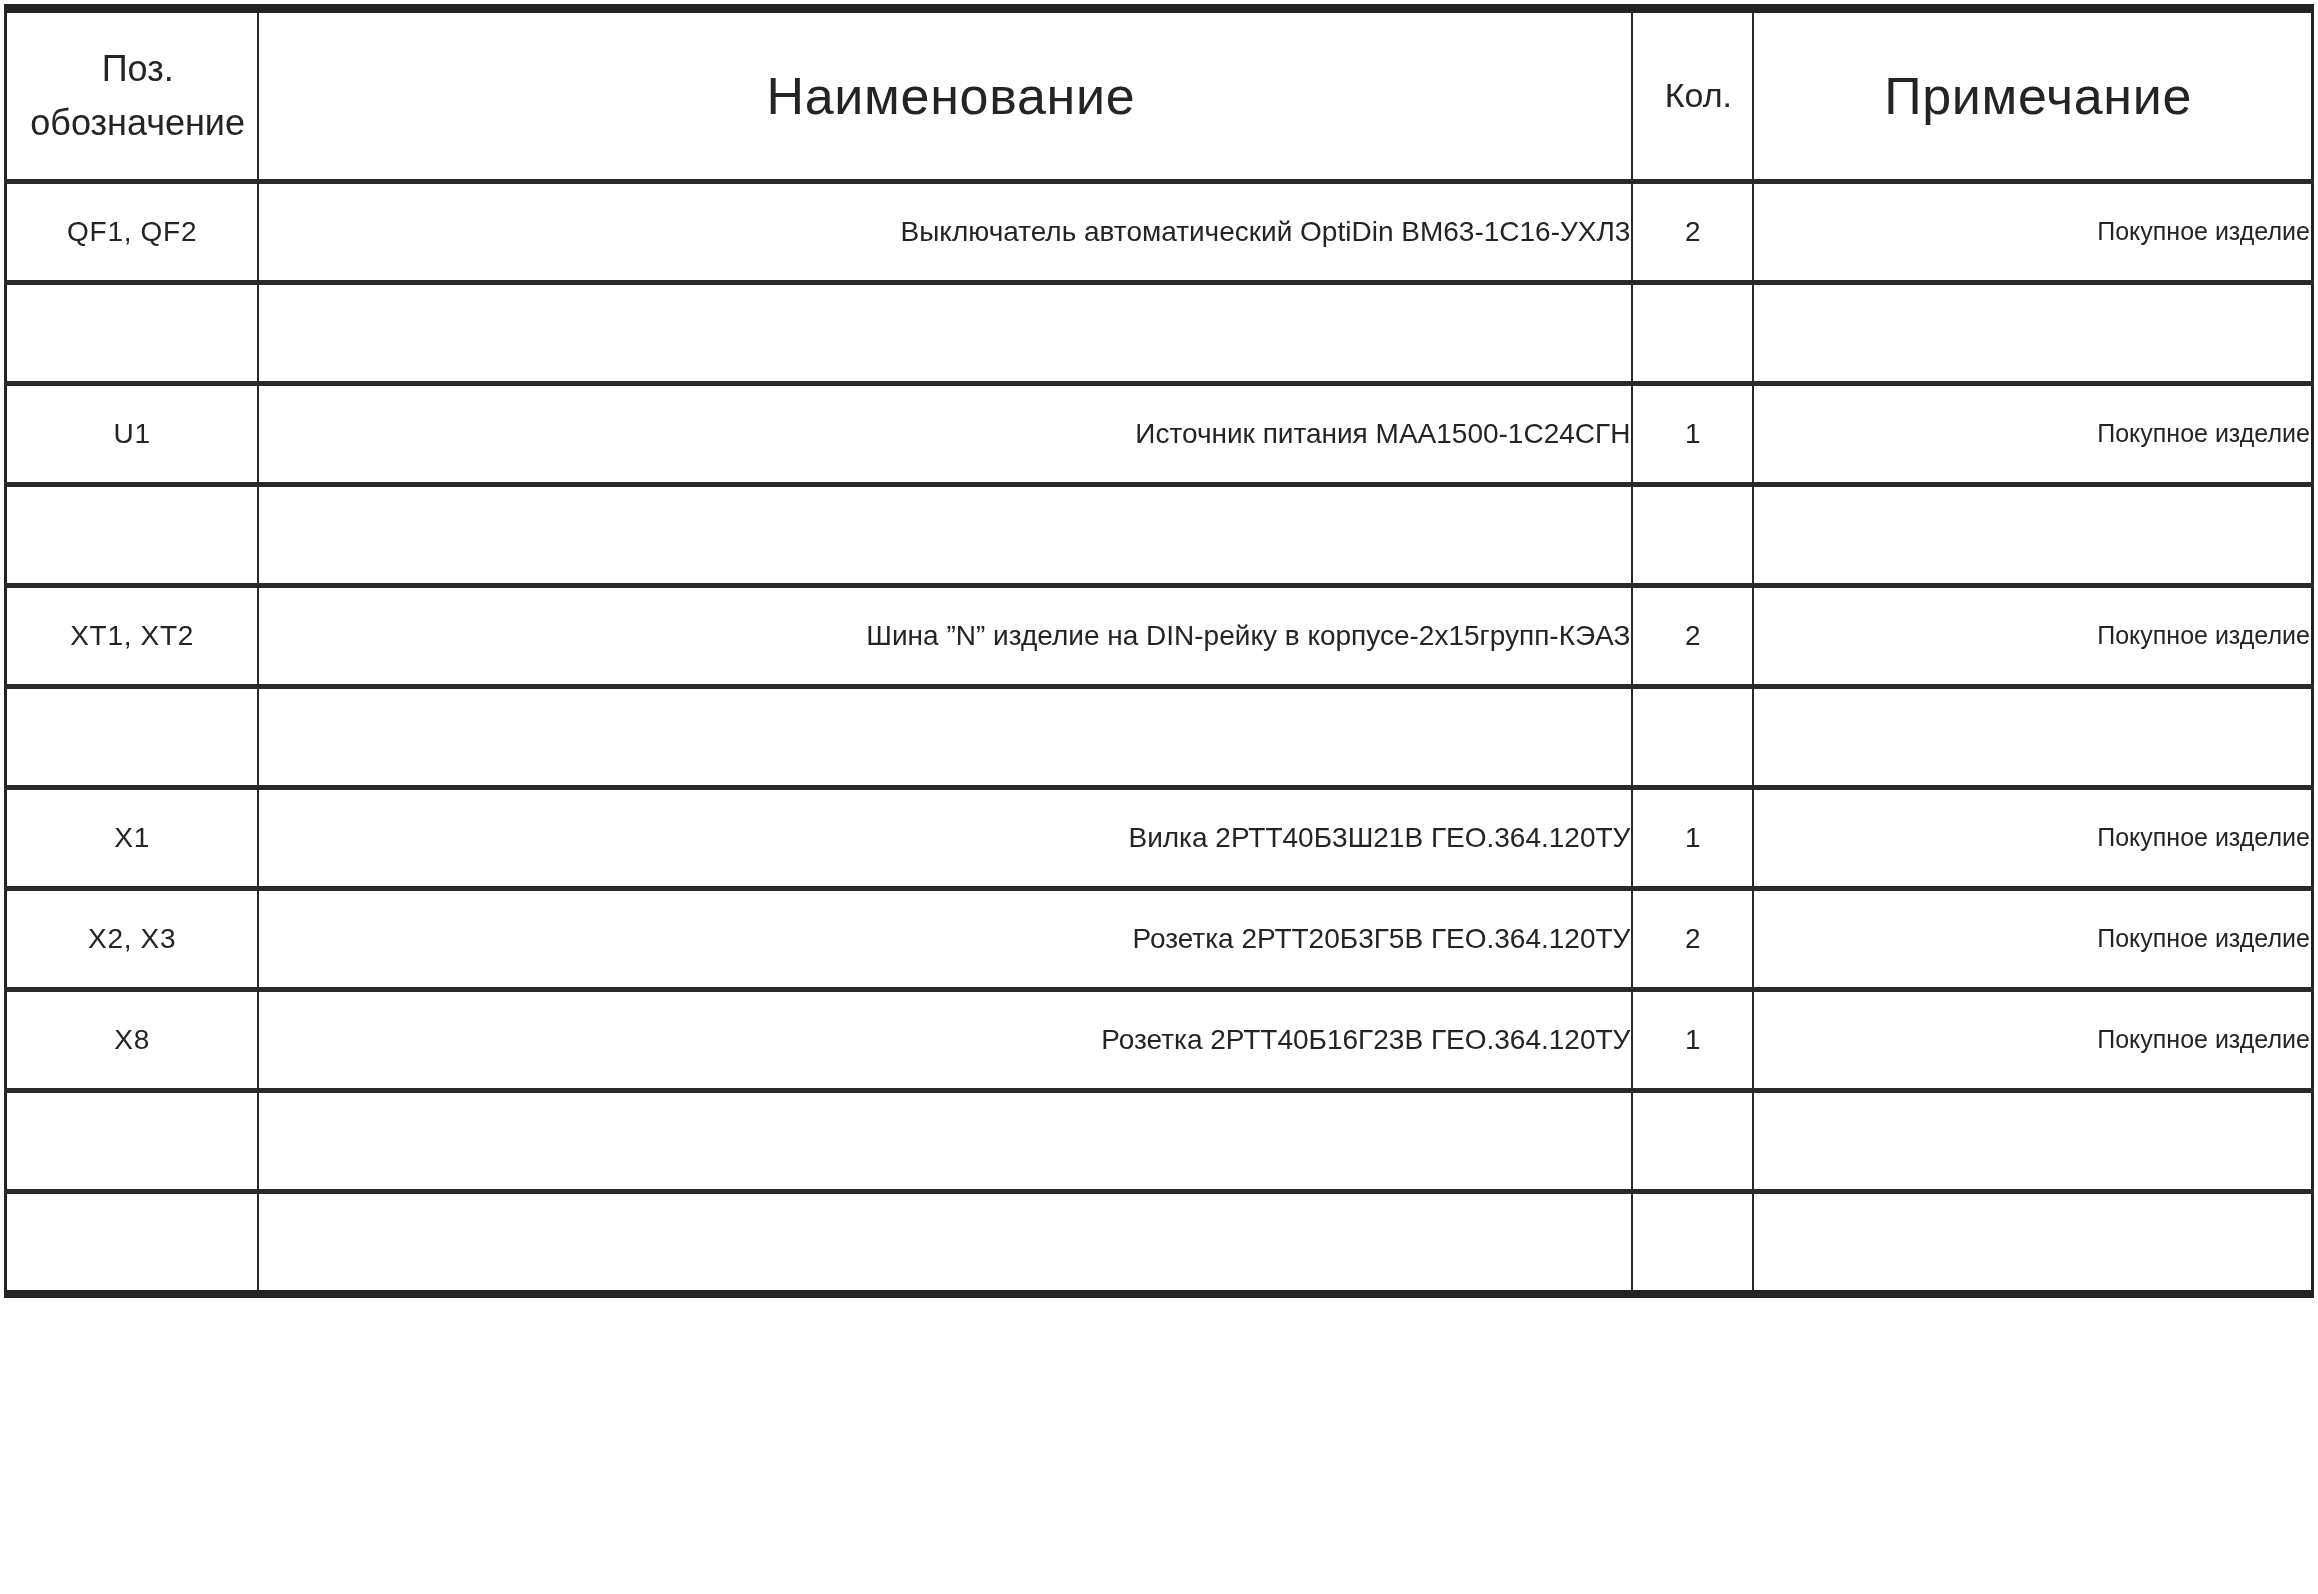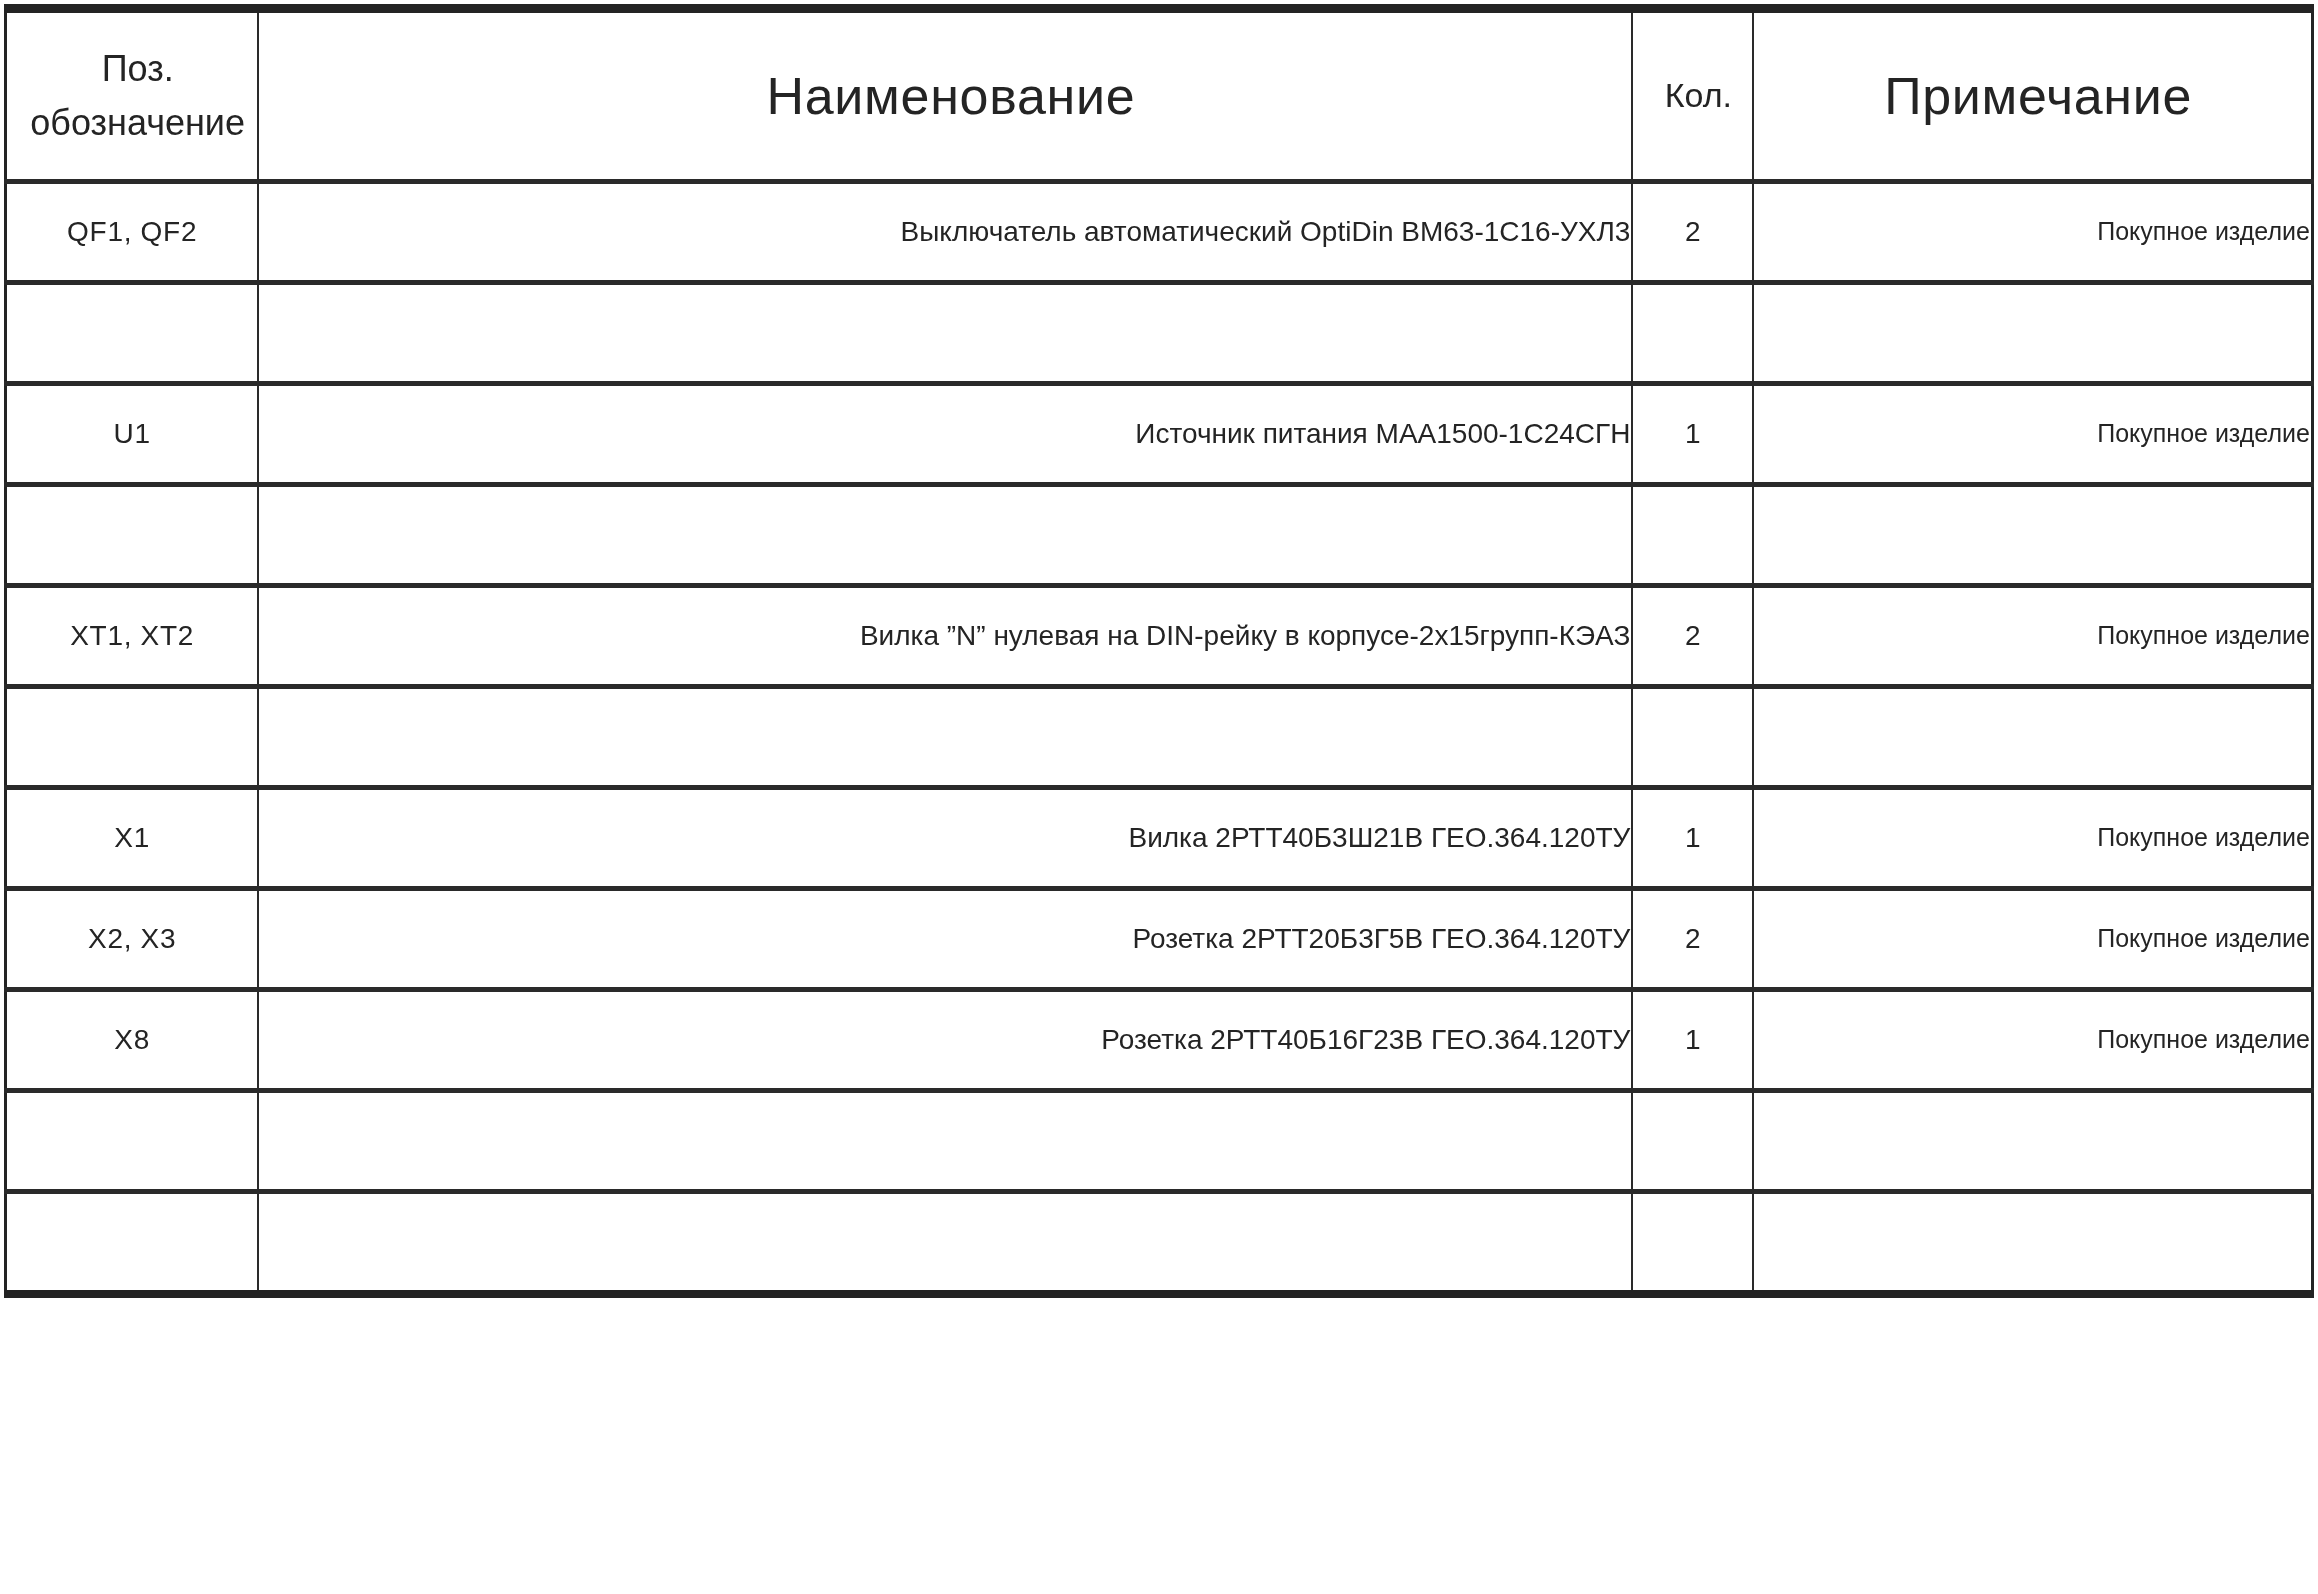--- a/index.html
+++ b/index.html
@@ -129,21 +129,21 @@
         <td class="d-note">Покупное изделие</td>
       </tr>
       <tr>
         <td class="d-pos"></td>
         <td class="d-name"></td>
         <td class="d-qty"></td>
         <td class="d-note"></td>
       </tr>
       <tr>
         <td class="d-pos">XT1, XT2</td>
-        <td class="d-name">Вилка ”N” нулевая на DIN-рейку в корпусе-2х15групп-КЭАЗ</td>
+        <td class="d-name">Шина ”N” изделие на DIN-рейку в корпусе-2х15групп-КЭАЗ</td>
         <td class="d-qty">2</td>
         <td class="d-note">Покупное изделие</td>
       </tr>
       <tr>
         <td class="d-pos"></td>
         <td class="d-name"></td>
         <td class="d-qty"></td>
         <td class="d-note"></td>
       </tr>
       <tr>

